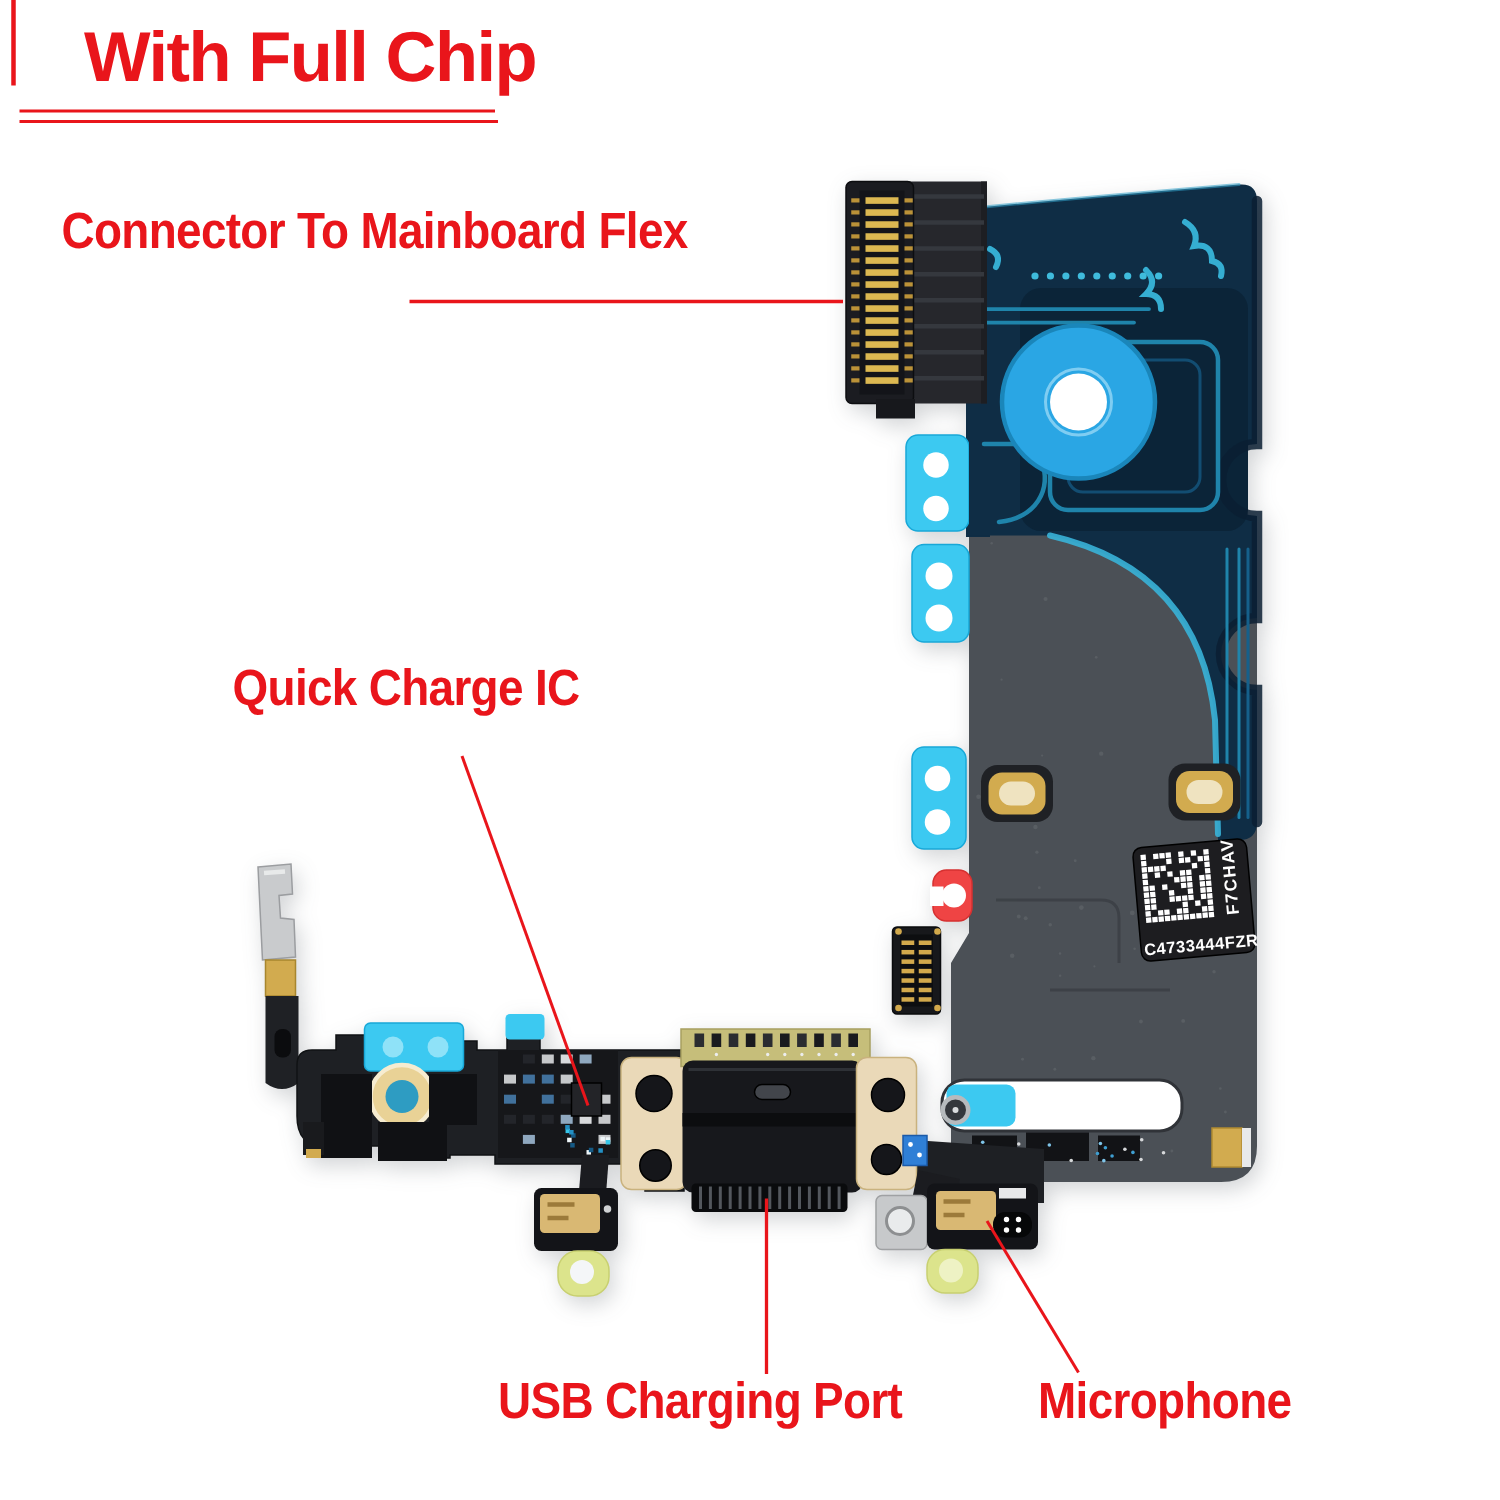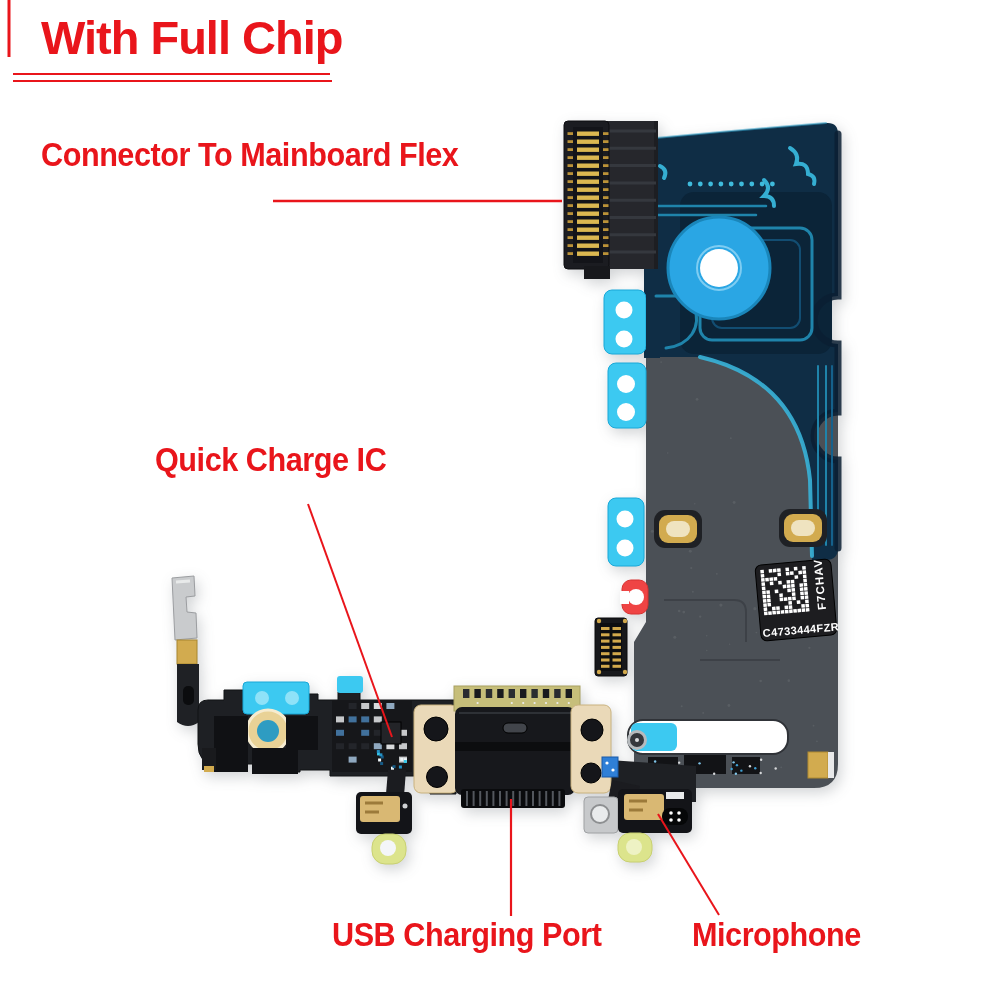--- a/index.html
+++ b/index.html
@@ -518,18 +518,18 @@
       <line x1="9" y1="0" x2="9" y2="57" stroke-width="3"></line>
       <line x1="13" y1="74" x2="330" y2="74" stroke-width="2"></line>
       <line x1="13" y1="81" x2="332" y2="81" stroke-width="2"></line>
       <line x1="273" y1="201" x2="562" y2="201" stroke-width="2.4"></line>
       <line x1="308" y1="504" x2="392" y2="737" stroke-width="2"></line>
       <line x1="511" y1="799" x2="511" y2="916" stroke-width="2.2"></line>
       <line x1="658" y1="814" x2="719" y2="915" stroke-width="2"></line>
     </g>
   </svg>
 
-  <div class="ann badge" style="left:41px;top:12px">With Full Chip</div>
+  <div class="ann badge" style="left:56px;top:12px">With Full Chip</div>
   <div class="ann mid" style="left:41px;top:136px">Connector To Mainboard Flex</div>
   <div class="ann mid" style="left:155px;top:441px">Quick Charge IC</div>
   <div class="ann mid" style="left:332px;top:916px">USB Charging Port</div>
   <div class="ann mid" style="left:692px;top:916px">Microphone</div>
 </div>
 
 </body></html>

